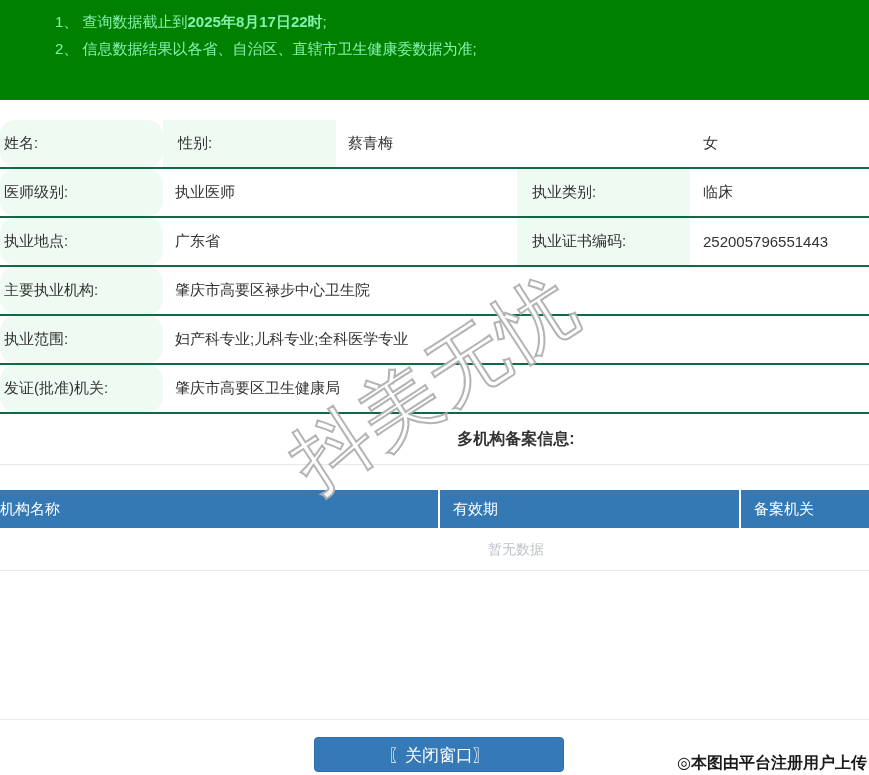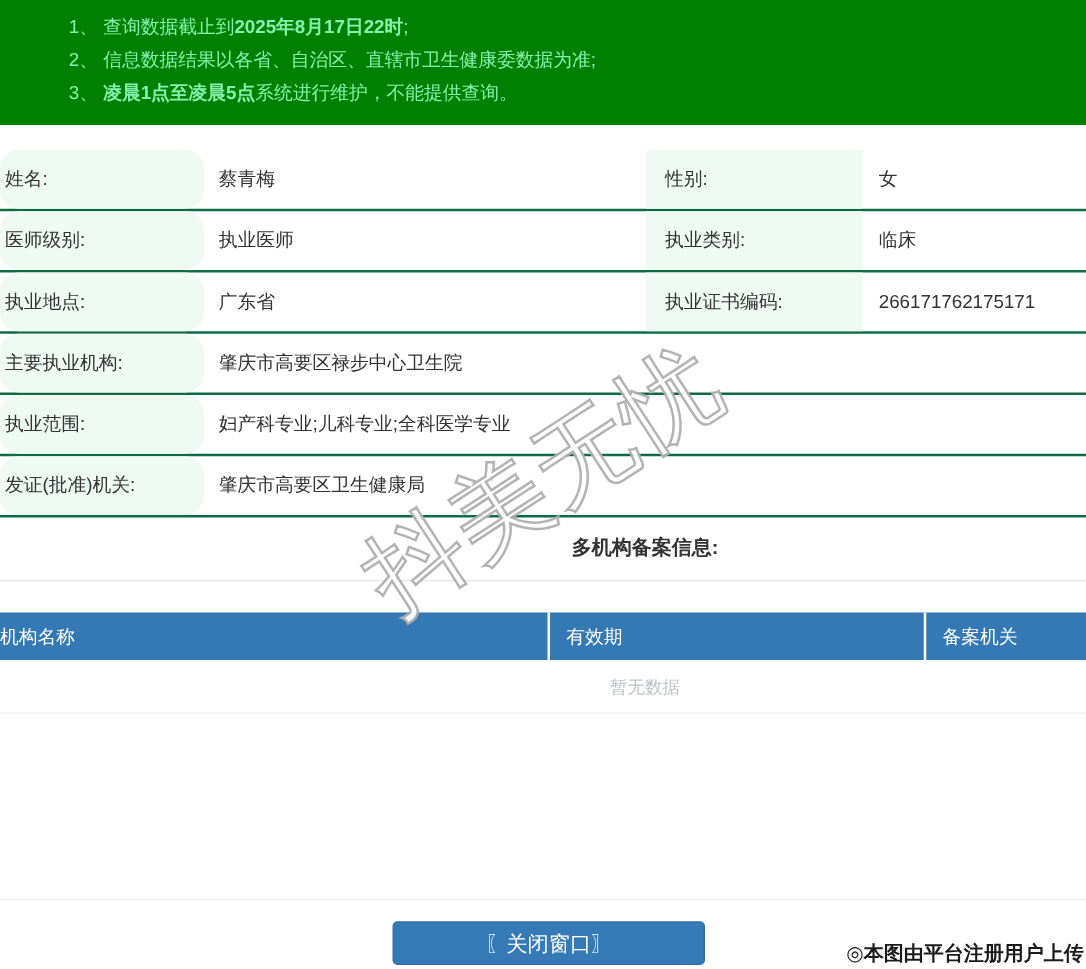--- a/index.html
+++ b/index.html
@@ -56,41 +56,40 @@
              -webkit-text-stroke:2px #b0b0b0;z-index:5;pointer-events:none;opacity:.95;}
 </style>
 </head>
 <body>
 
 <div class="page">
 
   <div class="banner">
     <div><span>1、 查询数据截止到</span><span class="b">2025年8月17日22时</span><span>;</span></div>
     <div><span>2、 信息数据结果以各省、自治区、直辖市卫生健康委数据为准;</span><span class="b"></span><span></span></div>
-    <div><span>3、 </span><span class="b">凌晨1点至凌晨5点</span><span>系统进行维护，不能提供查询。</span></div>
   </div>
 
   <div class="info-table">
     <div class="irow">
       <div class="cell lab1">姓名:</div>
+      <div class="cell lab2">性别:</div>
       <div class="cell val1">蔡青梅</div>
-      <div class="cell lab2">性别:</div>
       <div class="cell val2">女</div>
     </div>
     <div class="irow">
       <div class="cell lab1">医师级别:</div>
       <div class="cell val1">执业医师</div>
       <div class="cell lab2">执业类别:</div>
       <div class="cell val2">临床</div>
     </div>
     <div class="irow">
       <div class="cell lab1">执业地点:</div>
       <div class="cell val1">广东省</div>
       <div class="cell lab2">执业证书编码:</div>
-      <div class="cell val2">266171762175171</div>
+      <div class="cell val2">252005796551443</div>
     </div>
     <div class="irow">
       <div class="cell lab1">主要执业机构:</div>
       <div class="cell valwide">肇庆市高要区禄步中心卫生院</div>
     </div>
     <div class="irow">
       <div class="cell lab1">执业范围:</div>
       <div class="cell valwide">妇产科专业;儿科专业;全科医学专业</div>
     </div>
     <div class="irow">

